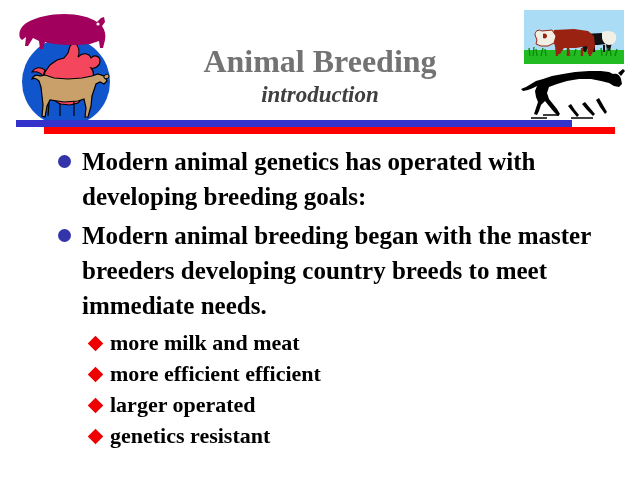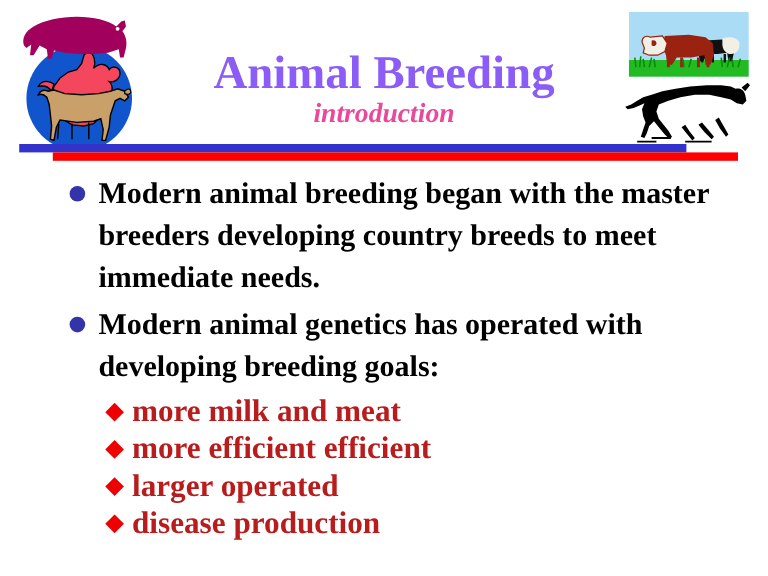--- a/index.html
+++ b/index.html
@@ -47,32 +47,32 @@
   #horse svg { display: block; }
 
   
   #title-block {
     position: absolute;
     left: 130px; top: 42px;
     width: 380px;
     text-align: center;
   }
   #slide-title {
-    font-size: 39px;
+    font-size: 32px;
     font-weight: bold;
     line-height: 38px;
-    color: #8b5cf6;
+    color: #737373;
     letter-spacing: 0px;
   }
   #slide-subtitle {
     font-size: 23px;
     font-weight: bold;
     font-style: italic;
     line-height: 27px;
-    color: #ec4899;
+    color: #404040;
     margin-top: 1px;
   }
 
   
   #rule-blue {
     position: absolute;
     left: 16px; top: 120px;
     width: 556px; height: 7px;
     background: #3333cc;
   }
@@ -120,24 +120,24 @@
   }
   .lvl2 .bullet-diamond {
     position: absolute;
     left: 90px;
     top: 11px;
     width: 11px; height: 11px;
     background: #ee0000;
     transform: rotate(45deg);
   }
   .lvl2 .text {
-    font-size: 26px;
+    font-size: 22px;
     font-weight: bold;
     line-height: 31px;
-    color: #b91c1c;
+    color: #000000;
     margin-top: 47px;
   }
 </style>
 </head>
 <body>
 
 <div id="header">
 
   <div id="logo">
     <svg width="108" height="124" viewBox="0 0 108 124" xmlns="http://www.w3.org/2000/svg">
@@ -231,40 +231,40 @@
   </div>
 
   <div id="rule-blue"></div>
   <div id="rule-red"></div>
 </div>
 
 <div id="body-list">
 
   <div class="lvl1">
     <span class="bullet-dot"></span>
-    <span class="text">Modern animal breeding began with the master breeders developing country breeds to meet immediate needs.</span>
+    <span class="text">Modern animal genetics has operated with developing breeding goals:</span>
   </div>
 
   <div class="lvl1">
     <span class="bullet-dot"></span>
-    <span class="text">Modern animal genetics has operated with developing breeding goals:</span>
+    <span class="text">Modern animal breeding began with the master breeders developing country breeds to meet immediate needs.</span>
   </div>
 
   <div class="sub-list">
     <div class="lvl2">
       <span class="bullet-diamond"></span>
       <span class="text">more milk and meat</span>
     </div>
     <div class="lvl2">
       <span class="bullet-diamond"></span>
       <span class="text">more efficient efficient</span>
     </div>
     <div class="lvl2">
       <span class="bullet-diamond"></span>
       <span class="text">larger operated</span>
     </div>
     <div class="lvl2">
       <span class="bullet-diamond"></span>
-      <span class="text">disease production</span>
+      <span class="text">genetics resistant</span>
     </div>
   </div>
 
 </div>
 
 </body></html>

